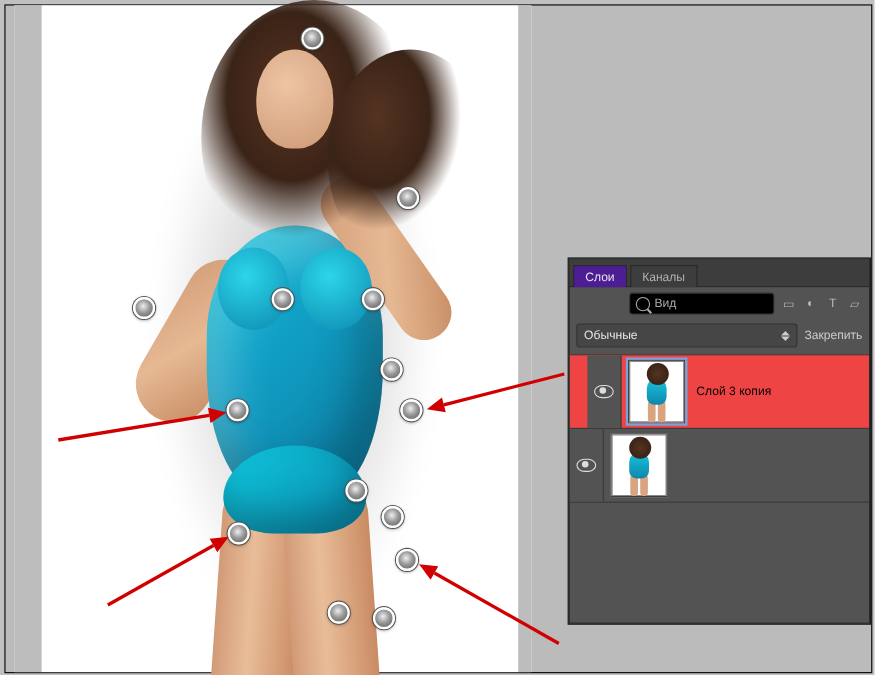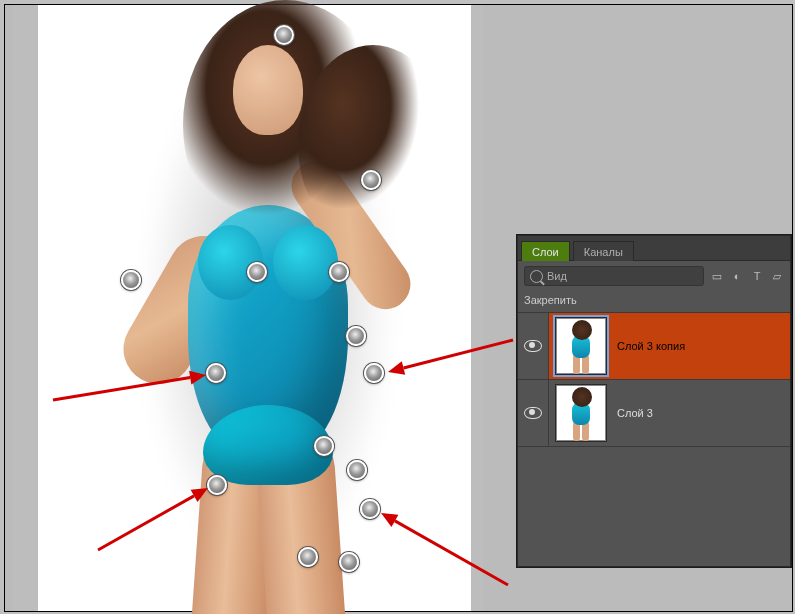--- a/index.html
+++ b/index.html
@@ -149,43 +149,44 @@
   }
   .tabbar {
     height:24px;
     background:#3d3d3d;
     border-bottom:1px solid #2a2a2a;
     display:flex;
     align-items:flex-end;
   }
   .tab {
     padding:4px 10px 3px;
-    background:#4d7c0f;
+    background:#4c1d95;
     border:1px solid #2a2a2a;
     border-bottom:none;
     margin-left:3px;
     color:#e5e5e5;
     position:relative; top:1px;
     cursor:pointer;
   }
   .tab.inactive { background:#3d3d3d; color:#b0b0b0; }
   .searchrow {
     display:flex; align-items:center;
     padding:5px 6px;
     gap:6px;
   }
   .search {
     flex:1;
     display:flex; align-items:center;
-    background:#404040;
+    background:#000000;
     border:1px solid #333;
     border-radius:3px;
     height:18px;
     padding:0 5px;
     color:#aaa;
+    margin-left:48px;
   }
   .search .mag { width:11px; height:11px; border:1.5px solid #aaa; border-radius:50%; position:relative; margin-right:4px;}
   .search .mag::after { content:""; position:absolute; width:5px; height:1.5px; background:#aaa; bottom:-2px; right:-3px; transform:rotate(45deg);}
   .mini-icn {
     width:14px; height:14px;
     color:#bbb;
     display:flex; align-items:center; justify-content:center;
   }
   .blendrow {
     display:flex; align-items:center;
@@ -217,21 +218,21 @@
   .lockrow .lbl{flex:0 0 auto;}
   .lockrow .spacer{flex:1;}
   .layers { }
   .layer {
     display:flex; align-items:center;
     height:66px;
     border:1px solid #3a3a3a;
     border-left:none; border-right:none;
     margin-top:-1px;
   }
-  .layer.selected { background:#c2410c; color:#000;}
+  .layer.selected { background:#ef4444; color:#000;padding-left:16px;}
   .eyecol {
     width:30px; height:100%;
     display:flex; align-items:center; justify-content:center;
     border-right:1px solid #3a3a3a;
     background:#535353;
     color:#ddd;
   }
   .layer.selected .eyecol{ background:#535353;}
   .thumb {
     width:50px; height:56px;
@@ -329,20 +330,27 @@
       <div class="search">
         <span class="mag"></span>
         <span>Вид</span>
       </div>
       <div class="mini-icn">▭</div>
       <div class="mini-icn">◐</div>
       <div class="mini-icn">T</div>
       <div class="mini-icn">▱</div>
     </div>
     <div class="blendrow">
+      <div class="blend">
+        <span>Обычные</span>
+        <span class="updown">
+            <span class="u"></span>
+            <span class="d"></span>
+          </span>
+      </div>
       <span class="opacity-label">Закрепить</span>
     </div>
     <div class="layers" id="layers">
         <div class="layer selected">
           <div class="eyecol">
             <span class="eye-ico"></span>
           </div>
           <div class="thumb">
             <div class="mini-fig">
               <div class="l"></div>
@@ -358,17 +366,16 @@
             <span class="eye-ico"></span>
           </div>
           <div class="thumb">
             <div class="mini-fig">
               <div class="l"></div>
               <div class="r"></div>
               <div class="t"></div>
               <div class="h"></div>
             </div>
           </div>
-          <div class="layer-name">Слой 3</div>
         </div>
       </div>
   </div>
 </div>
 
 </body></html>

